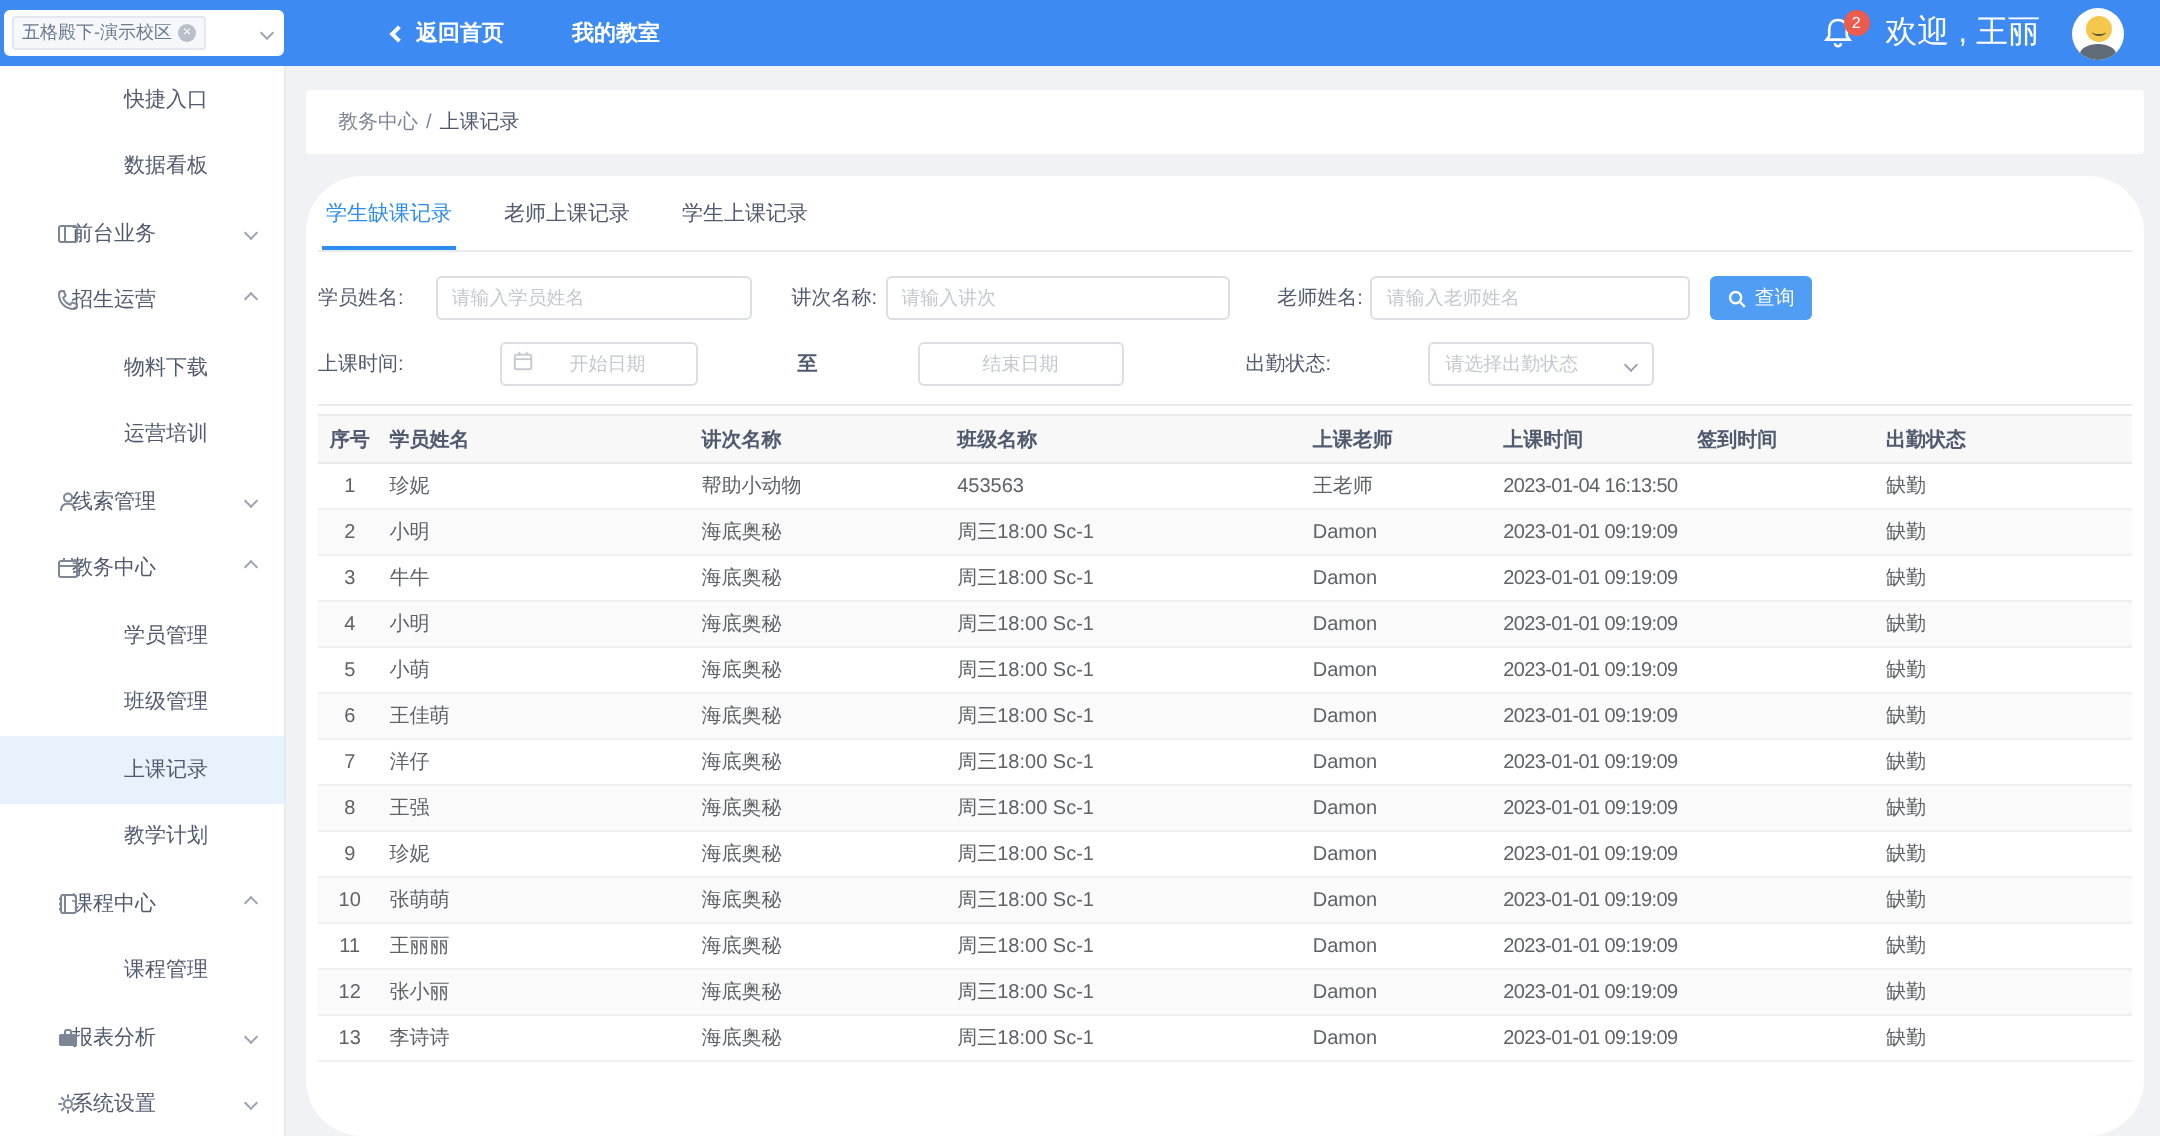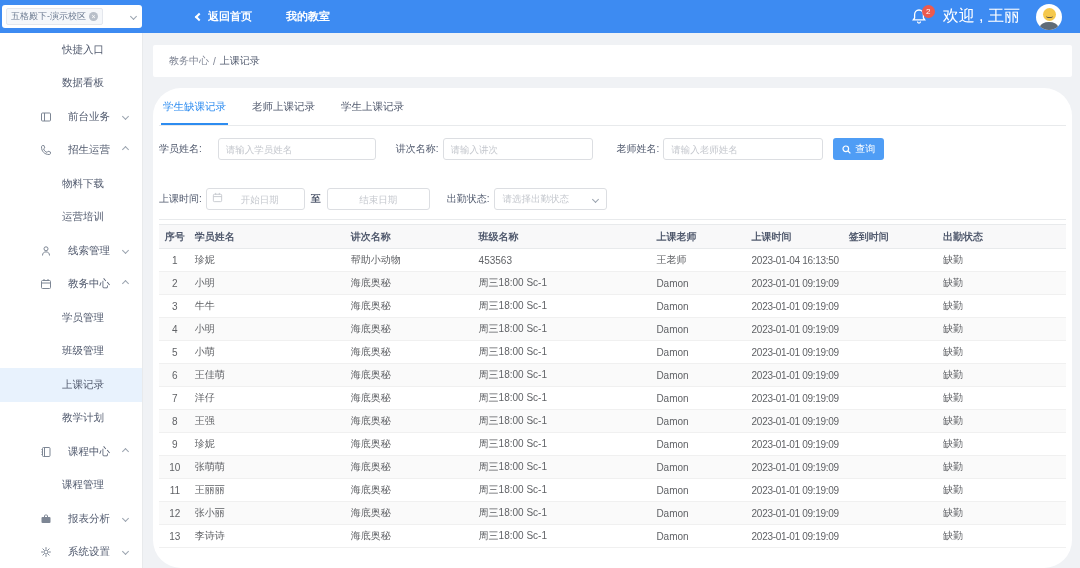--- a/index.html
+++ b/index.html
@@ -28,21 +28,21 @@
   .welcome { color:#fff; font-size:16px; white-space:nowrap; }
   .avatar { width:26px; height:26px; border-radius:50%; background:#fff; position:relative; overflow:hidden; cursor:pointer; }
   .avatar .head { position:absolute; left:6.5px; top:4px; width:13px; height:13px; border-radius:50%; background:#f5c84c; }
   .avatar .smile { position:absolute; left:9.5px; top:10px; width:7px; height:4px; border-bottom:1.5px solid #5a5246; border-radius:50%; }
   .avatar .body { position:absolute; left:4px; top:18px; width:18px; height:10px; border-radius:50% 50% 0 0; background:#5f6b77; }
 
   
   .layout { display:flex; height:535px; }
   .sidebar { width:143px; background:#fff; border-right:1px solid #e8eaec; overflow:hidden; flex:none; }
   .sb-item { height:33.5px; display:flex; align-items:center; cursor:pointer; font-size:10.5px; color:#515a6e; position:relative; }
-  .sb-item.parent { padding-left:40px;margin-left:12px; }
+  .sb-item.parent { padding-left:20px; }
   .sb-item.sub { padding-left:62px; }
   .sb-item.active { background:#e8f2fd; }
   .sb-icon { position:absolute; left:28px; top:50%; transform:translateY(-50%); width:12px; height:12px; }
   .sb-item.parent .sb-label { margin-left:16px; }
   .sb-item .chev { position:absolute; right:14px; top:50%; margin-top:-3px; }
   .sb-icon svg { display:block; }
 
   .content { flex:1; padding:12px 8px 0 10px; overflow:hidden; }
   .card { background:#fff; border-radius:2px; }
   .breadcrumb-card { height:32px; display:flex; align-items:center; padding:0 16px; margin-bottom:11px; }
@@ -53,21 +53,21 @@
   .main-card { height:480px; padding:0 6px; overflow:hidden;border-radius:28px; }
 
   
   .tabs { display:flex; border-bottom:1px solid #e8eaec; padding-left:2px; }
   .tab { font-size:10.5px; padding:12px 2px 9px; margin-right:22px; cursor:pointer; color:#515a6e; border-bottom:2px solid transparent; }
   .tab.active { color:#2d8cf0; border-bottom-color:#2d8cf0; }
 
   
   .filters { padding:12px 0 9px; border-bottom:1px solid #e8eaec; }
   .f-row { display:flex; align-items:center; height:22px; }
-  .f-row + .f-row { margin-top:28px; }
+  .f-row + .f-row { margin-top:11px;gap:44px; }
   .f-label { color:#515a6e; font-size:10px; white-space:nowrap; }
   .f-input { height:22px; border:1px solid #dcdee2; border-radius:3px; font-size:9.5px; color:#515a6e; padding:0 7px;
     font-family:"Liberation Sans","DejaVu Sans",sans-serif; outline:none; }
   .f-input::placeholder { color:#c5c8ce; }
   .date-box { position:relative; }
   .date-box .cal { position:absolute; left:6px; top:4px; }
   .date-box input { width:100%; text-align:center; padding-left:16px; }
   .fake-select { height:22px; border:1px solid #dcdee2; border-radius:3px; display:flex; align-items:center;
     padding:0 8px; color:#c5c8ce; font-size:9.5px; cursor:pointer; background:#fff; }
   .fake-select .chev { margin-left:auto; }
@@ -242,21 +242,21 @@
           <div class="tab active">学生缺课记录</div>
           <div class="tab">老师上课记录</div>
           <div class="tab">学生上课记录</div>
         </div>
 
       <div class="filters">
         <div class="f-row">
           <span class="f-label">学员姓名:</span>
           <input class="f-input" style="width: 158px; margin-left: 16px;" placeholder="请输入学员姓名">
           <span class="f-label" style="margin-left:20px;">讲次名称:</span>
-          <input class="f-input" style="width: 150px; margin-left: 4px;" placeholder="请输入讲次">
+          <input class="f-input" style="width: 172px; margin-left: 4px;" placeholder="请输入讲次">
           <span class="f-label" style="margin-left:24px;">老师姓名:</span>
           <input class="f-input" style="width: 160px; margin-left: 4px;" placeholder="请输入老师姓名">
           <button class="btn-search">
             <svg width="9" height="9" viewBox="0 0 9 9">
                 <circle cx="3.8" cy="3.8" r="2.8" fill="none" stroke="#fff" stroke-width="1.2"></circle>
                 <line x1="6" y1="6" x2="8.4" y2="8.4" stroke="#fff" stroke-width="1.2"></line>
               </svg>
             <span>查询</span>
           </button>
         </div>

